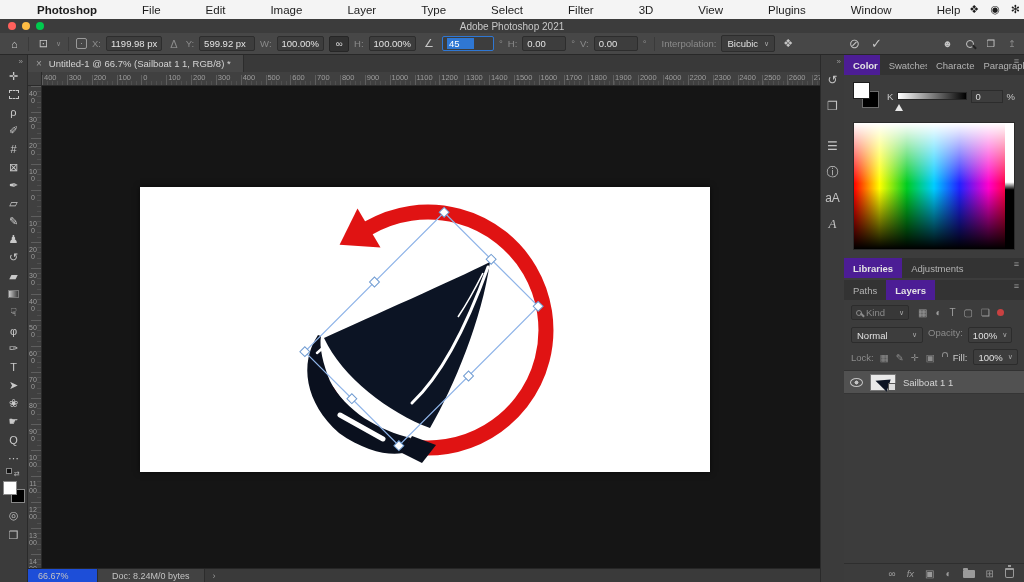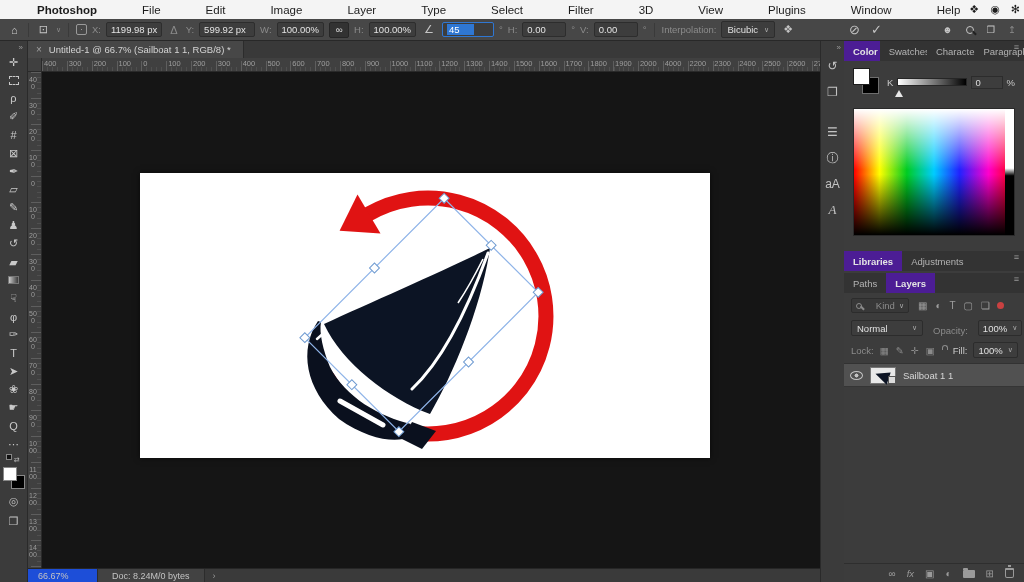--- a/index.html
+++ b/index.html
@@ -145,28 +145,28 @@
   .khandle { position:absolute; left:8px; bottom:-8px; width:0; height:0;
     border-left:4px solid transparent; border-right:4px solid transparent; border-bottom:7px solid #e8e8e8; }
   .spectrum { margin-top:14px; height:128px; border:1px solid #2a2a2a; position:relative;
     background:
       linear-gradient(to bottom, #ffffff, rgba(255,255,255,0) 48%, rgba(0,0,0,0) 52%, #000000),
       linear-gradient(to right, #ff0000, #ffff00 16%, #00cc22 33%, #00ccff 50%, #2222ff 66%, #ff00cc 84%, #ff0000); }
   .spectrum .ramp { position:absolute; right:0; top:0; width:9px; height:100%;
     background:linear-gradient(to bottom, #ffffff 0 47%, #000000 53%); }
 
   .layers-panel { flex:1; display:flex; flex-direction:column; min-height:0; }
-  .filter-row { display:flex; align-items:center; gap:5px; padding:5px 7px; color:#8b8b8b;text-align:right; }
+  .filter-row { display:flex; align-items:center; gap:5px; padding:5px 7px; color:#8b8b8b; }
   .kindbox { flex:0 0 58px; background:#383838; border:1px solid #2c2c2c; border-radius:2px;
     height:15px; display:flex; align-items:center; gap:4px; padding:0 4px; color:#8b8b8b; }
   .kindbox .i-search { width:6px; height:6px; border-color:#8b8b8b; }
   .kindbox .i-search::after { background:#8b8b8b; }
   .ficon { font-size:10px; color:#9d9d9d; }
   .fdot { width:7px; height:7px; border-radius:50%; background:#c94141; margin-left:2px; }
-  .blend-row { display:flex; align-items:flex-end; gap:10px; padding:2px 7px 4px; color:#c9c9c9; }
+  .blend-row { display:flex; align-items:flex-start; gap:5px; padding:2px 7px 4px; color:#c9c9c9; }
   .blendbox { flex:0 0 72px; background:#3d3d3d; border:1px solid #2c2c2c; border-radius:2px; height:16px;
     display:flex; align-items:center; justify-content:space-between; padding:0 5px; color:#e0e0e0; }
   .opacbox { background:#3d3d3d; border:1px solid #2c2c2c; border-radius:2px; height:16px;
     display:flex; align-items:center; gap:5px; padding:0 4px; color:#e0e0e0; }
   .lock-row { display:flex; align-items:center; gap:6px; padding:2px 7px 5px; color:#8b8b8b;
     border-bottom:1px solid #323232; }
   .lockico { font-size:9.5px; color:#8b8b8b; }
   .i-lock { position:relative; display:inline-block; width:8px; height:6px; background:#b9b9b9;
     border-radius:1px; margin-top:5px; }
   .i-lock::before { content:""; position:absolute; left:1px; top:-4.5px; width:4px; height:4px;
@@ -232,20 +232,26 @@
       <span>Wed 2:31 PM</span>
       <span class="i-search"></span>
       <span class="i-siri"></span>
       <span class="i-cclines">
           <b></b>
           <b></b>
         </span>
     </div>
   </div>
 
+  <div class="titlebar">
+    <span class="tl r"></span>
+    <span class="tl y"></span>
+    <span class="tl g"></span>
+    <span class="ttext">Adobe Photoshop 2021</span>
+  </div>
 
   <div class="optionsbar">
     <span class="ob-ico">⌂</span>
     <span class="ob-sep"></span>
     <span class="ob-ico">⊡</span>
     <span class="chev dim">∨</span>
     <span class="ob-sep"></span>
     <span class="refpoint"></span>
     <span class="dim">X:</span>
     <span class="fld">
@@ -524,21 +530,21 @@
               <span>%</span>
             </div>
             <span class="khandle"></span>
           </div>
         </div>
         <div class="spectrum">
             <span class="ramp"></span>
           </div>
       </div>
 
-      <div class="ptabs" id="lib-tabs" style="margin-top:7px;">
+      <div class="ptabs" id="lib-tabs" style="margin-top:0;">
           <span class="ptab active">Libraries</span>
           <span class="ptab">Adjustments</span>
           <span class="ham">≡</span>
         </div>
 
       <div class="layers-panel" style="margin-top:2px;">
         <div class="ptabs" id="layers-tabs">
             <span class="ptab">Paths</span>
             <span class="ptab active">Layers</span>
             <span class="ham">≡</span>

